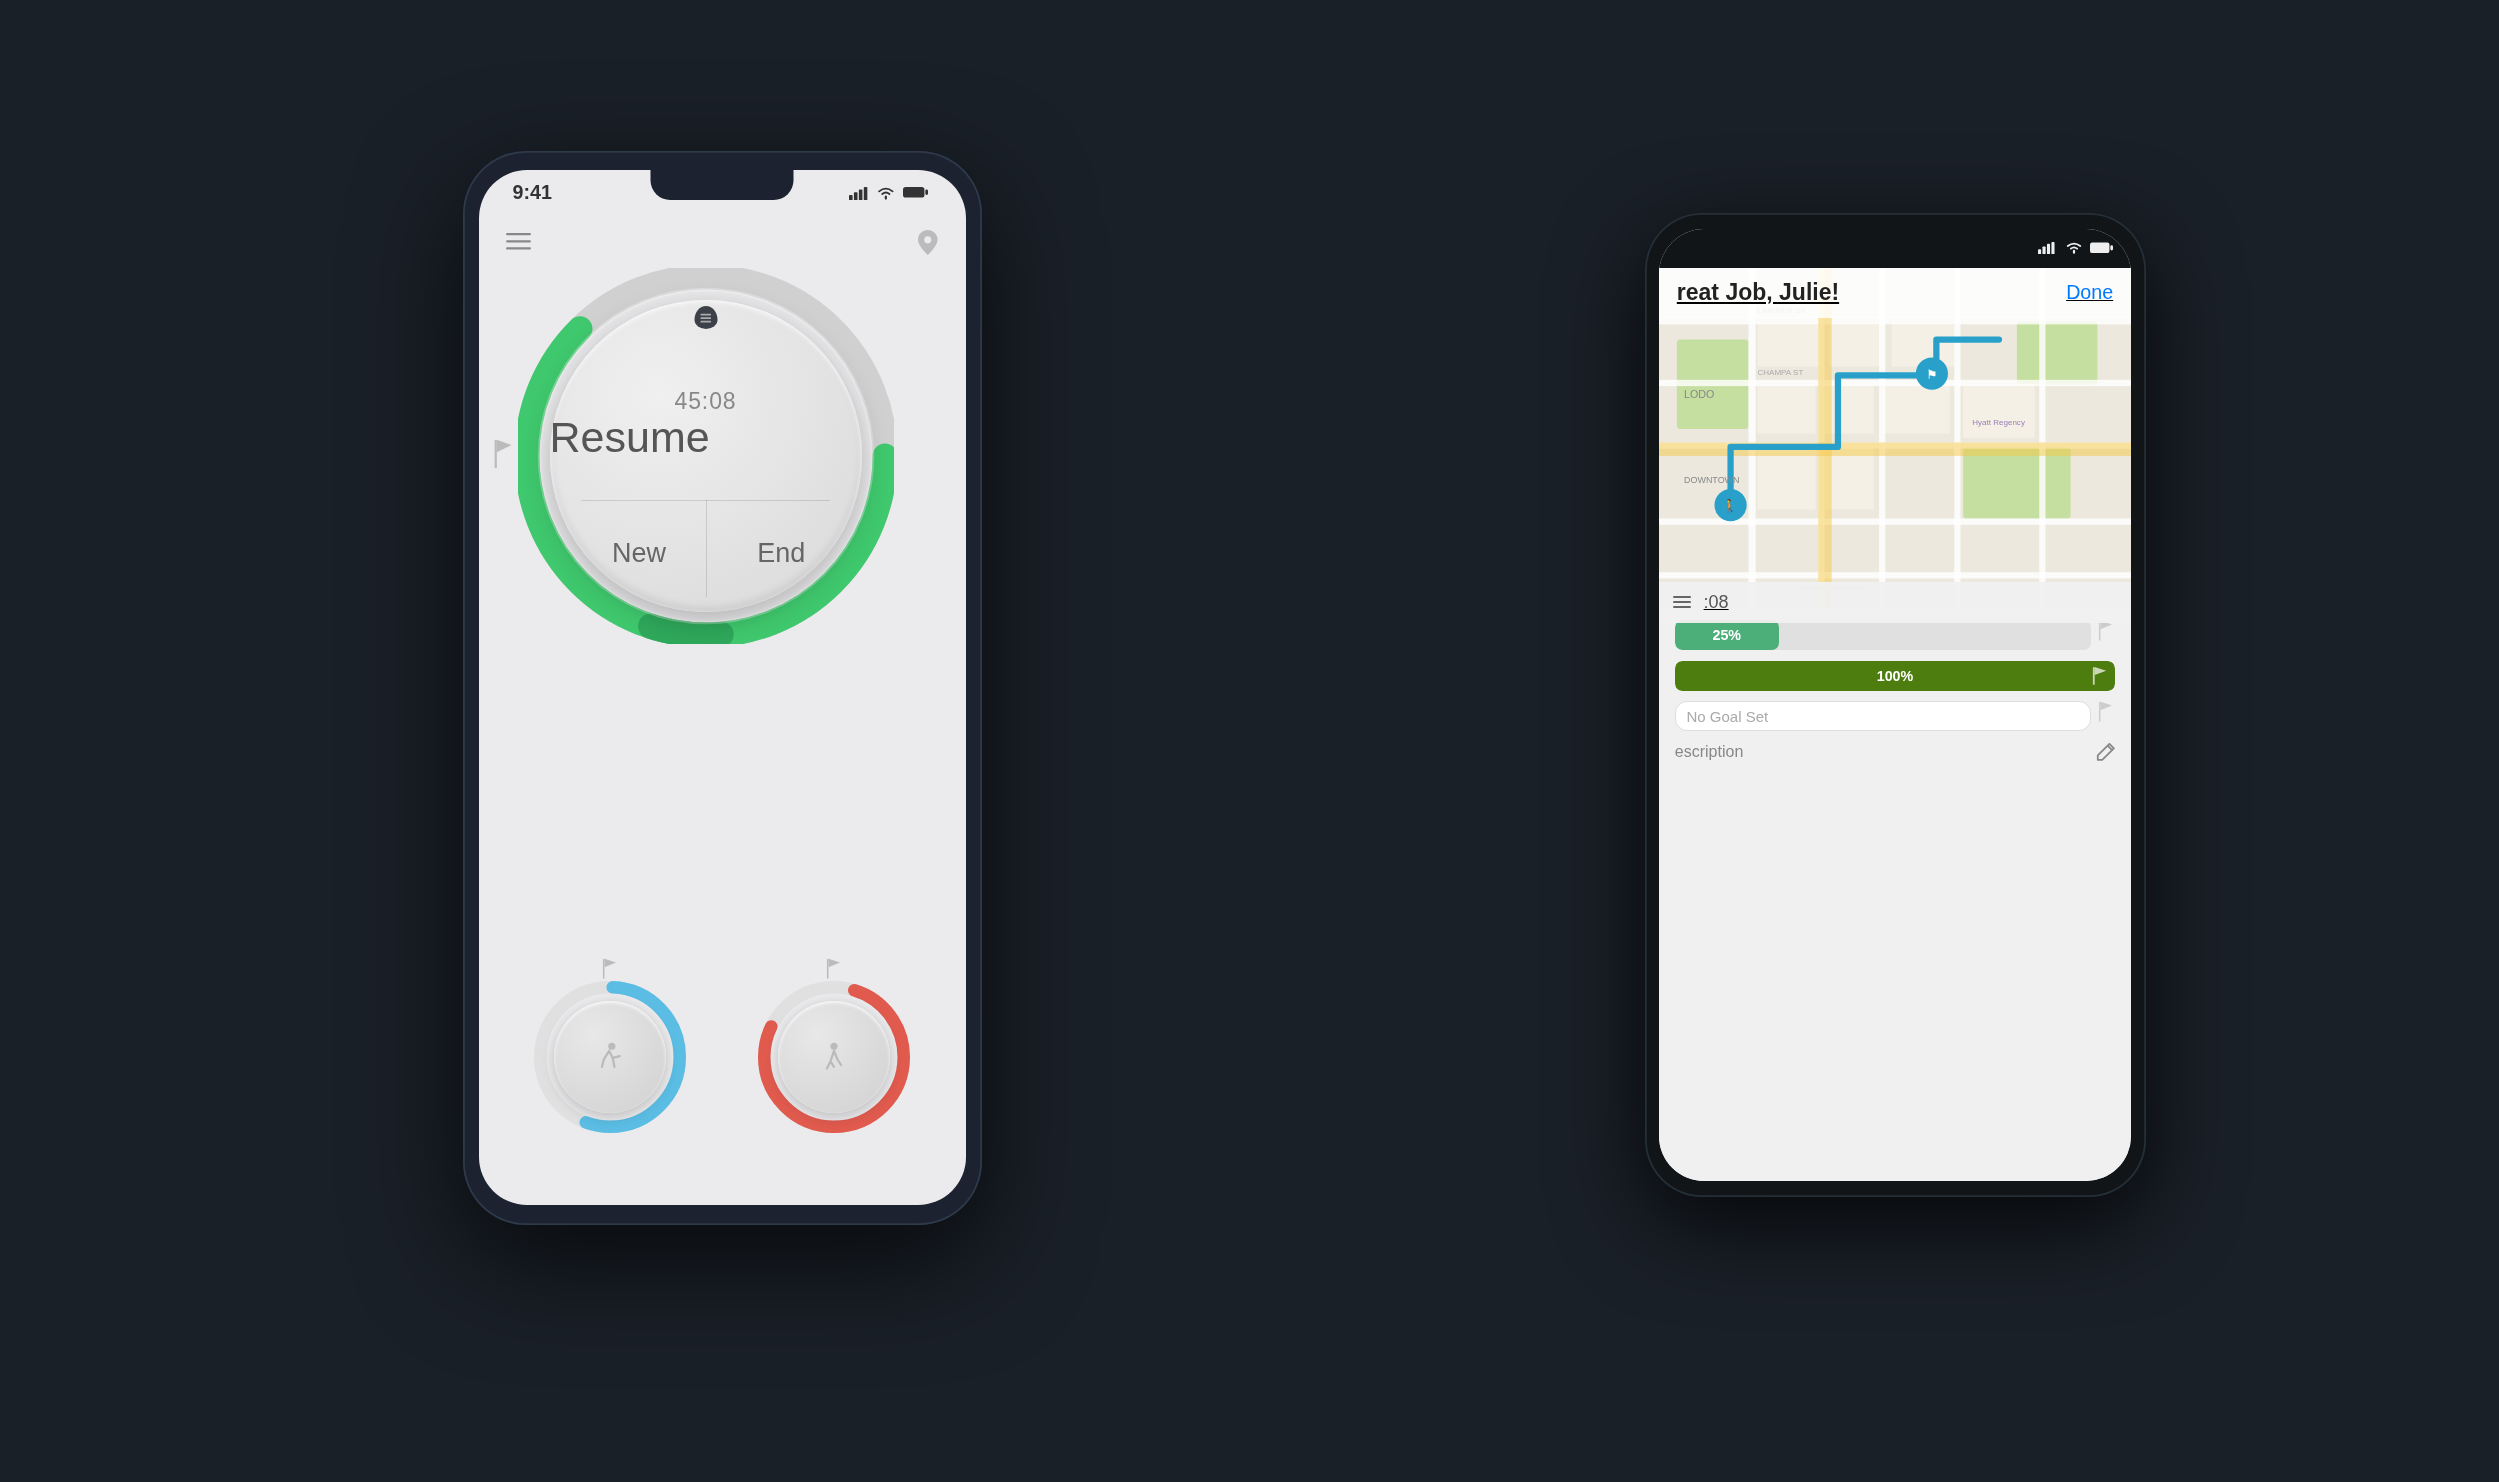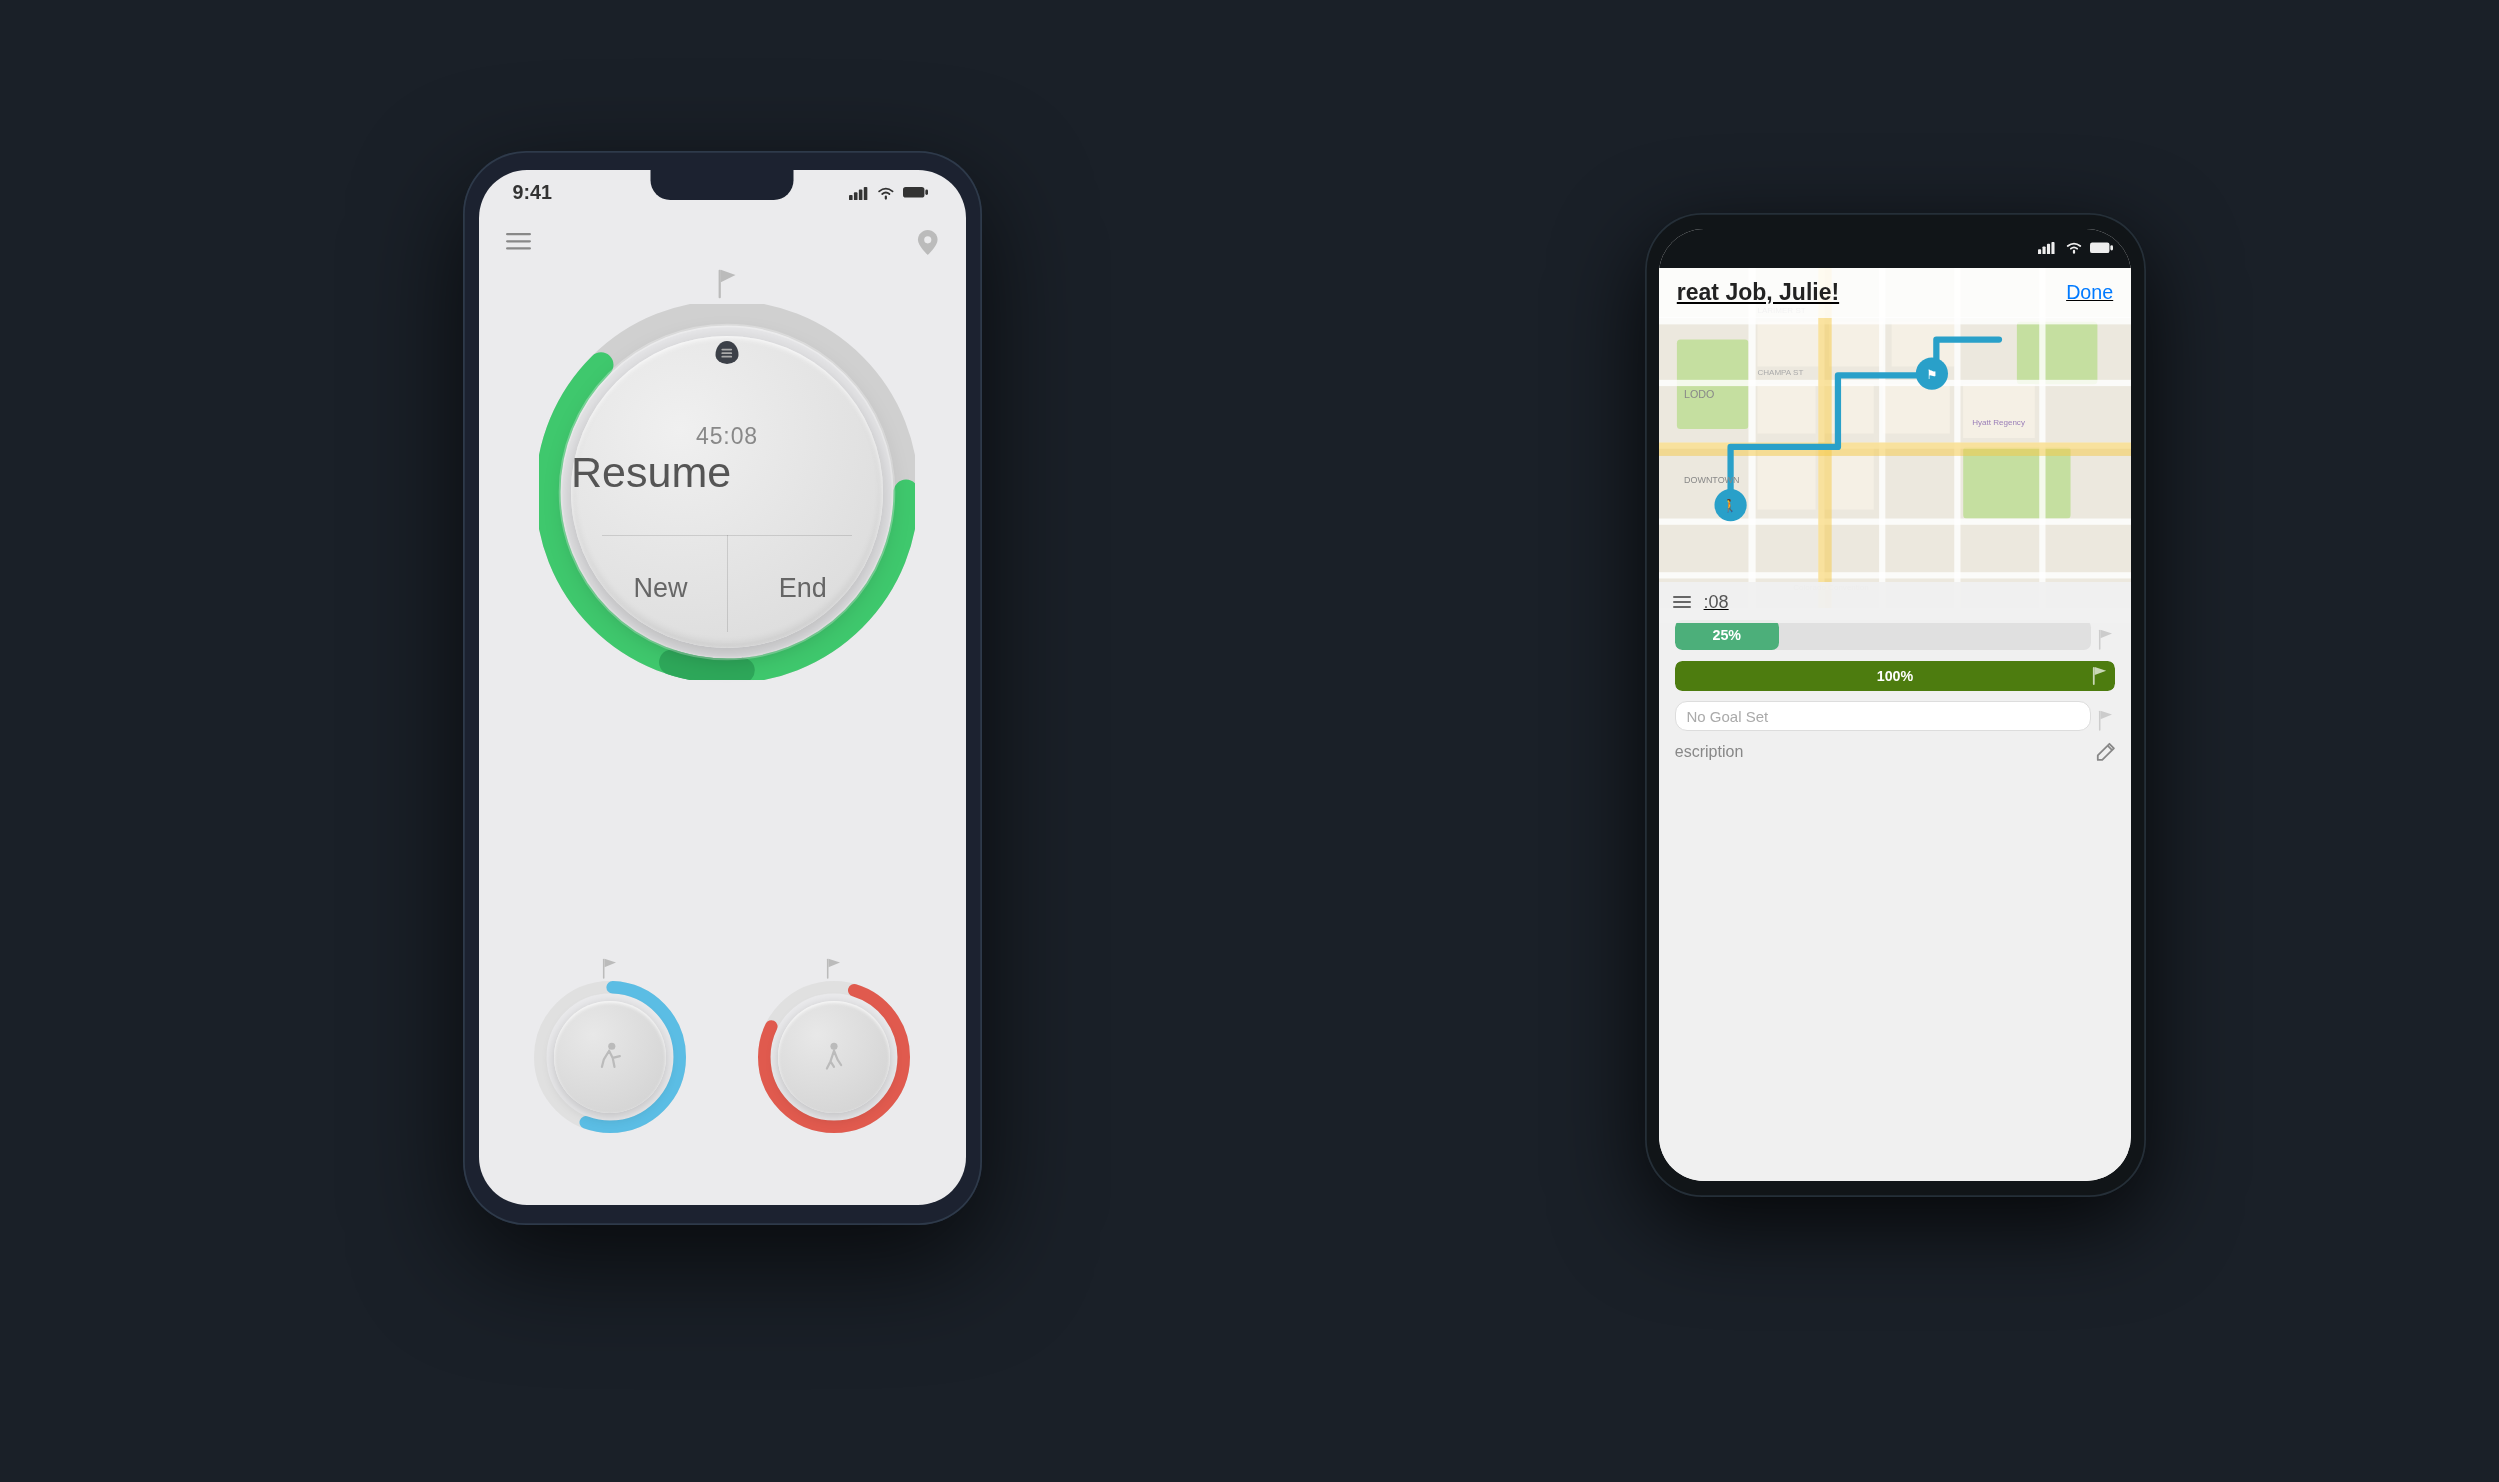--- a/index.html
+++ b/index.html
@@ -102,21 +102,21 @@
       padding: 0 27px;
     }
 
     
     .dial-area {
       position: absolute;
       top: 98px;
       left: 10px;
       right: 0;
       display: flex;
-      flex-direction: column;
+      flex-direction: row;
       align-items: center;
     }
 
     
     .flag-above {
       width: 29px;
       height: 32px;
       margin-bottom: 3.6px;
       color: #999;
     }
@@ -384,21 +384,21 @@
 
     .map-time {
       font-size: 18px;
       color: #555;
       font-weight: 400;
     }
 
     
     .progress-row {
       display: flex;
-      align-items: flex-end;
+      align-items: flex-start;
       margin-bottom: 10.7px;
       gap: 5px;
     }
 
     .progress-bar-bg {
       flex: 1;
       height: 30px;
       background: #e0e0e0;
       border-radius: 7.2px;
       overflow: hidden;

